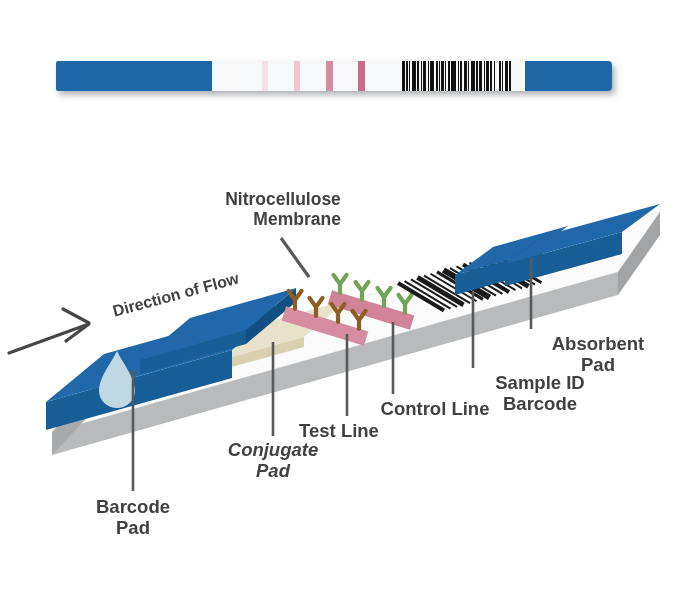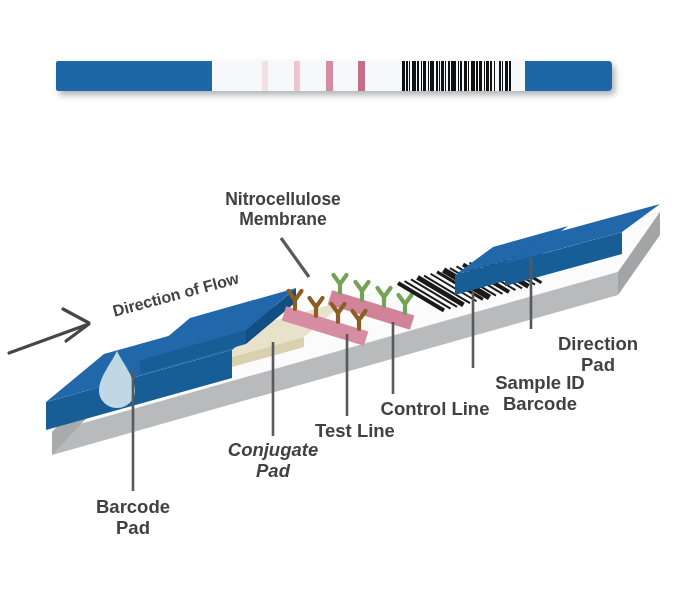--- a/index.html
+++ b/index.html
@@ -10,21 +10,21 @@
   .strip-photo{position:absolute;left:56px;top:61px;width:556px;height:30px;
                border-radius:2px 4px 4px 2px;box-shadow:3px 4px 6px rgba(110,115,120,.55);}
   .strip-photo .pad{position:absolute;top:0;height:30px;}
   .strip-photo .rline{position:absolute;top:0;height:30px;}
   .strip-photo .bc{position:absolute;top:0;height:30px;overflow:hidden;}
   .strip-photo .bc .bar{position:absolute;top:0;height:30px;background:#111;}
 
   
   .lbl{position:absolute;color:#414042;font-weight:600;font-size:18.5px;line-height:1.16;
        text-align:center;transform:translateX(-50%);white-space:pre-line;}
-  .lbl.small{font-size:17.5px;}
+  .lbl.small{font-size:17.5px;text-align:right;}
   .lbl.flow{font-size:16px;transform:translateX(-50%) rotate(-15deg);white-space:nowrap;}
 </style>
 </head>
 <body>
 
 <div id="stage">
 
   <div class="strip-photo" id="stripPhoto" style="background: rgb(247, 248, 249);">
     <div class="pad" id="leftPad" style="left: 0px; width: 156px; background: rgb(30, 103, 167); border-radius: 2px 0px 0px 2px;"></div>
     <div id="rlines">
@@ -144,17 +144,17 @@
     <path d="M9,353 L86,325 M63,309 L89,323 M66,341 L89,324" fill="none" stroke-width="3.2" stroke-linecap="round" stroke-linejoin="round" stroke="#464649"></path>
   </svg>
 
   <div class="lbl small" style="left:283px;top:189px;">Nitrocellulose
 Membrane</div>
   <div class="lbl flow" style="left:176px;top:286px;">Direction of Flow</div>
   <div class="lbl" style="left:133px;top:496px;">Barcode
 Pad</div>
   <div class="lbl" style="left:273px;top:439px;font-style:italic;">Conjugate
 Pad</div>
-  <div class="lbl" style="left:355px;top:420px;">Test Line</div>
+  <div class="lbl" style="left:339px;top:420px;">Test Line</div>
   <div class="lbl" style="left:540px;top:372px;">Sample ID Barcode</div>
   <div class="lbl" style="left:435px;top:398px;">Control Line</div>
-  <div class="lbl" style="left:598px;top:333px;">Direction Pad</div>
+  <div class="lbl" style="left:598px;top:333px;">Absorbent Pad</div>
 </div>
 
 </body></html>

